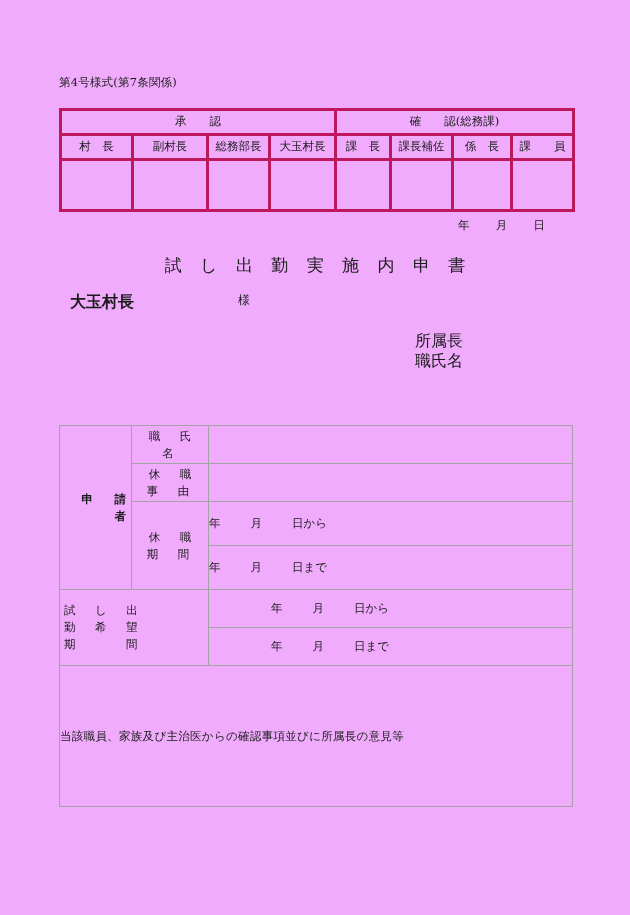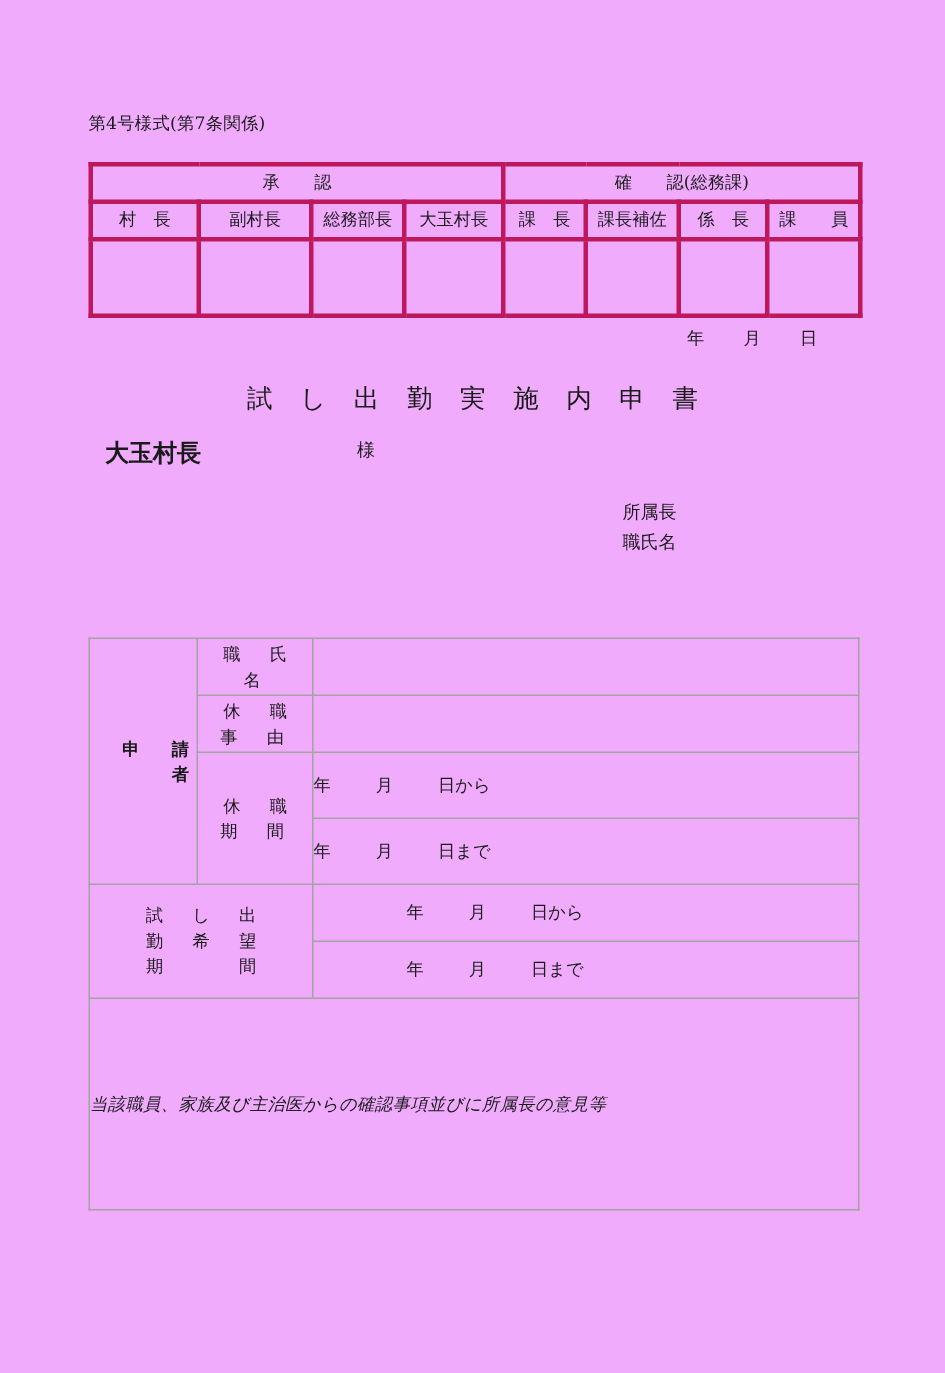--- a/index.html
+++ b/index.html
@@ -85,21 +85,21 @@
   .addressee-hon {
     left: 238px;
     top: 292px;
     font-size: 12px;
   }
 
   
   .sign-block {
     left: 415px;
     top: 331px;
-    font-size: 12px;
+    font-size: 16px;
     line-height: 20px;
   }
 
   
   .body-text {
     left: 63px;
     top: 386px;
     font-size: 11.5px;
     letter-spacing: 0.3px;
   }
@@ -125,39 +125,37 @@
     letter-spacing: 5px;
     text-indent: 5px;
     font-weight: bold;
   }
   .lbl-spread {
     text-align: center;
     letter-spacing: 4px;
     text-indent: 4px;
   }
   .lbl-trial {
-    text-align: center;
     font-size: 11.5px;
     line-height: 17px;
     letter-spacing: 4px;
     text-indent: 4px;
   }
   .cell-blank { }
   .date-cell {
     text-align: left;
     padding-left: 82px;
   }
   .date-cell .sp { display: inline-block; width: 30px; }
   .remarks-head {
     padding: 5px 0 0 14px;
     vertical-align: top;
     height: 140px;
     font-size: 11.5px;
     letter-spacing: 0.3px;
-    font-style: italic;
   }
 
   .r-name   { height: 38px; }
   .r-reason { height: 38px; }
   .r-period { height: 44px; }
   .r-trial  { height: 38px; }
 </style>
 </head>
 <body>
 

